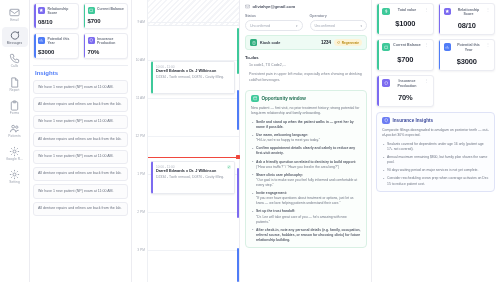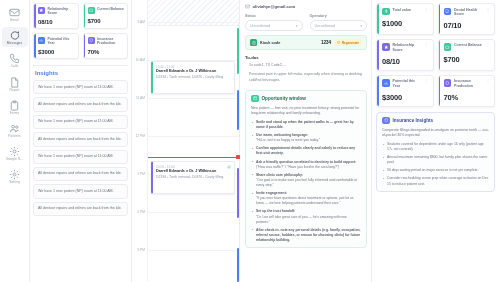--- a/index.html
+++ b/index.html
@@ -219,21 +219,21 @@
   }
   .b-strong { font-weight: 700; color: #565c69; display: block; }
 
   
   .col-right {
     flex: 1; height: 282px; background: #fff;
     padding: 3px 3px 0 4px; overflow: hidden;
   }
   .r-grid {
     display: grid; grid-template-columns: 1fr 1fr;
-    gap: 4px; margin-bottom: 5px;
+    gap: 4px; margin-bottom: 5px; text-align: center;
   }
   .r-card {
     background: #fff; border: 1px solid #ebecf2; border-radius: 3px;
     padding: 3.5px 4px 4px 5px; position: relative; overflow: hidden;
     box-shadow: 0 1px 2px rgba(16,24,40,.05);
   }
   .r-card .accent { position: absolute; left: 0; top: 0; bottom: 0; width: 1.8px; }
   .rc-head { display: flex; align-items: flex-start; gap: 3px; }
   .rc-ico {
     width: 7.5px; height: 7.5px; border-radius: 1.8px; flex: 0 0 7.5px;
@@ -555,33 +555,20 @@
             <svg viewBox="0 0 24 24" fill="none" stroke="currentColor" stroke-width="2.6">
                 <path d="M12 3v18M16 7.5c0-1.9-1.8-3-4-3s-4 1.1-4 3 1.8 2.6 4 3.2 4 1.3 4 3.3-1.8 3-4 3-4-1.1-4-3"></path>
               </svg>
           </span>
           <span class="rc-title">Total value</span>
           <span class="rc-more">⋮</span>
         </div>
         <div class="rc-val">$1000</div>
       </div>
       <div class="r-card">
-        <span class="accent" style="background:#4f7cf7"></span>
-        <div class="rc-head">
-          <span class="rc-ico" style="background:#4f7cf7">
-            <svg viewBox="0 0 24 24" fill="none" stroke="currentColor" stroke-width="2.2">
-                <path d="M7 3c-2 0-3.5 1.8-3.5 4 0 3 1.2 4 1.6 7 .3 2.3.5 7 2.4 7s1.7-4 2.5-4h2c.8 0 .6 4 2.5 4s2.1-4.7 2.4-7c.4-3 1.6-4 1.6-7 0-2.2-1.5-4-3.5-4-1.7 0-2.3 1-4 1s-2.3-1-4-1z"></path>
-              </svg>
-          </span>
-          <span class="rc-title">Dental Health Score</span>
-          <span class="rc-more">⋮</span>
-        </div>
-        <div class="rc-val">07/10</div>
-      </div>
-      <div class="r-card">
         <span class="accent" style="background:#7c6bf0"></span>
         <div class="rc-head">
           <span class="rc-ico" style="background:#7c6bf0">
             <svg viewBox="0 0 24 24" fill="currentColor">
                 <path d="M12 2l3 6.5 7 .8-5.2 4.6L18.3 21 12 17.4 5.7 21l1.5-7.1L2 9.3l7-.8z"></path>
               </svg>
           </span>
           <span class="rc-title">Relationship Score</span>
           <span class="rc-more">⋮</span>
         </div>

